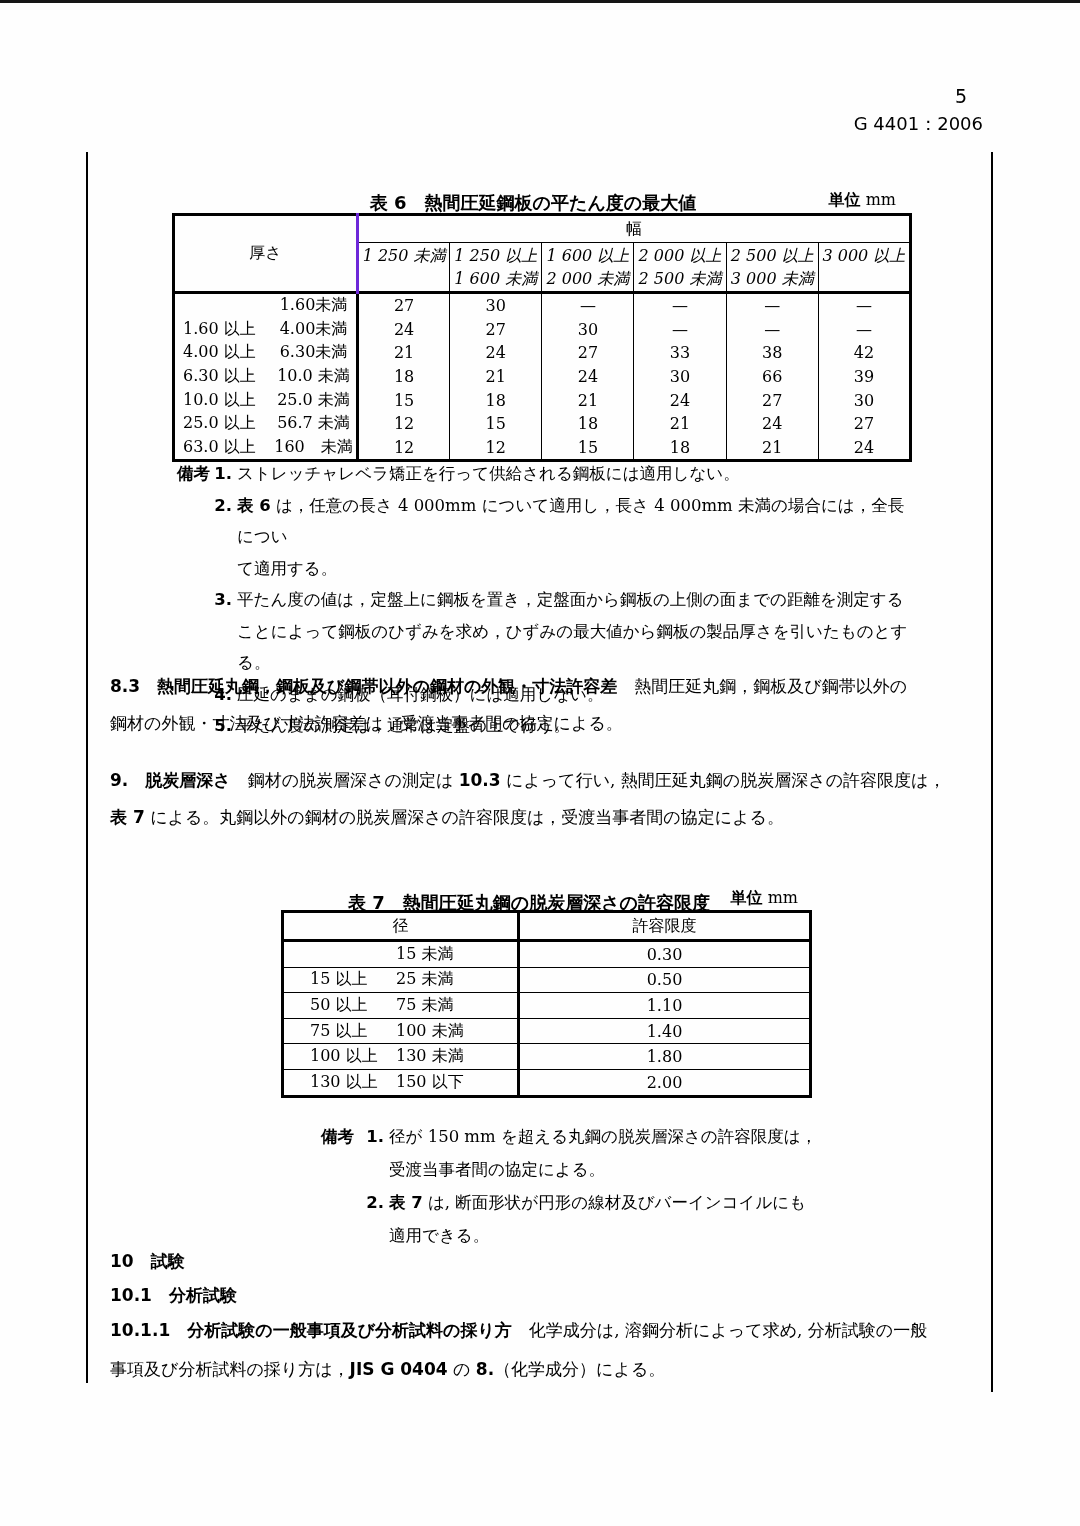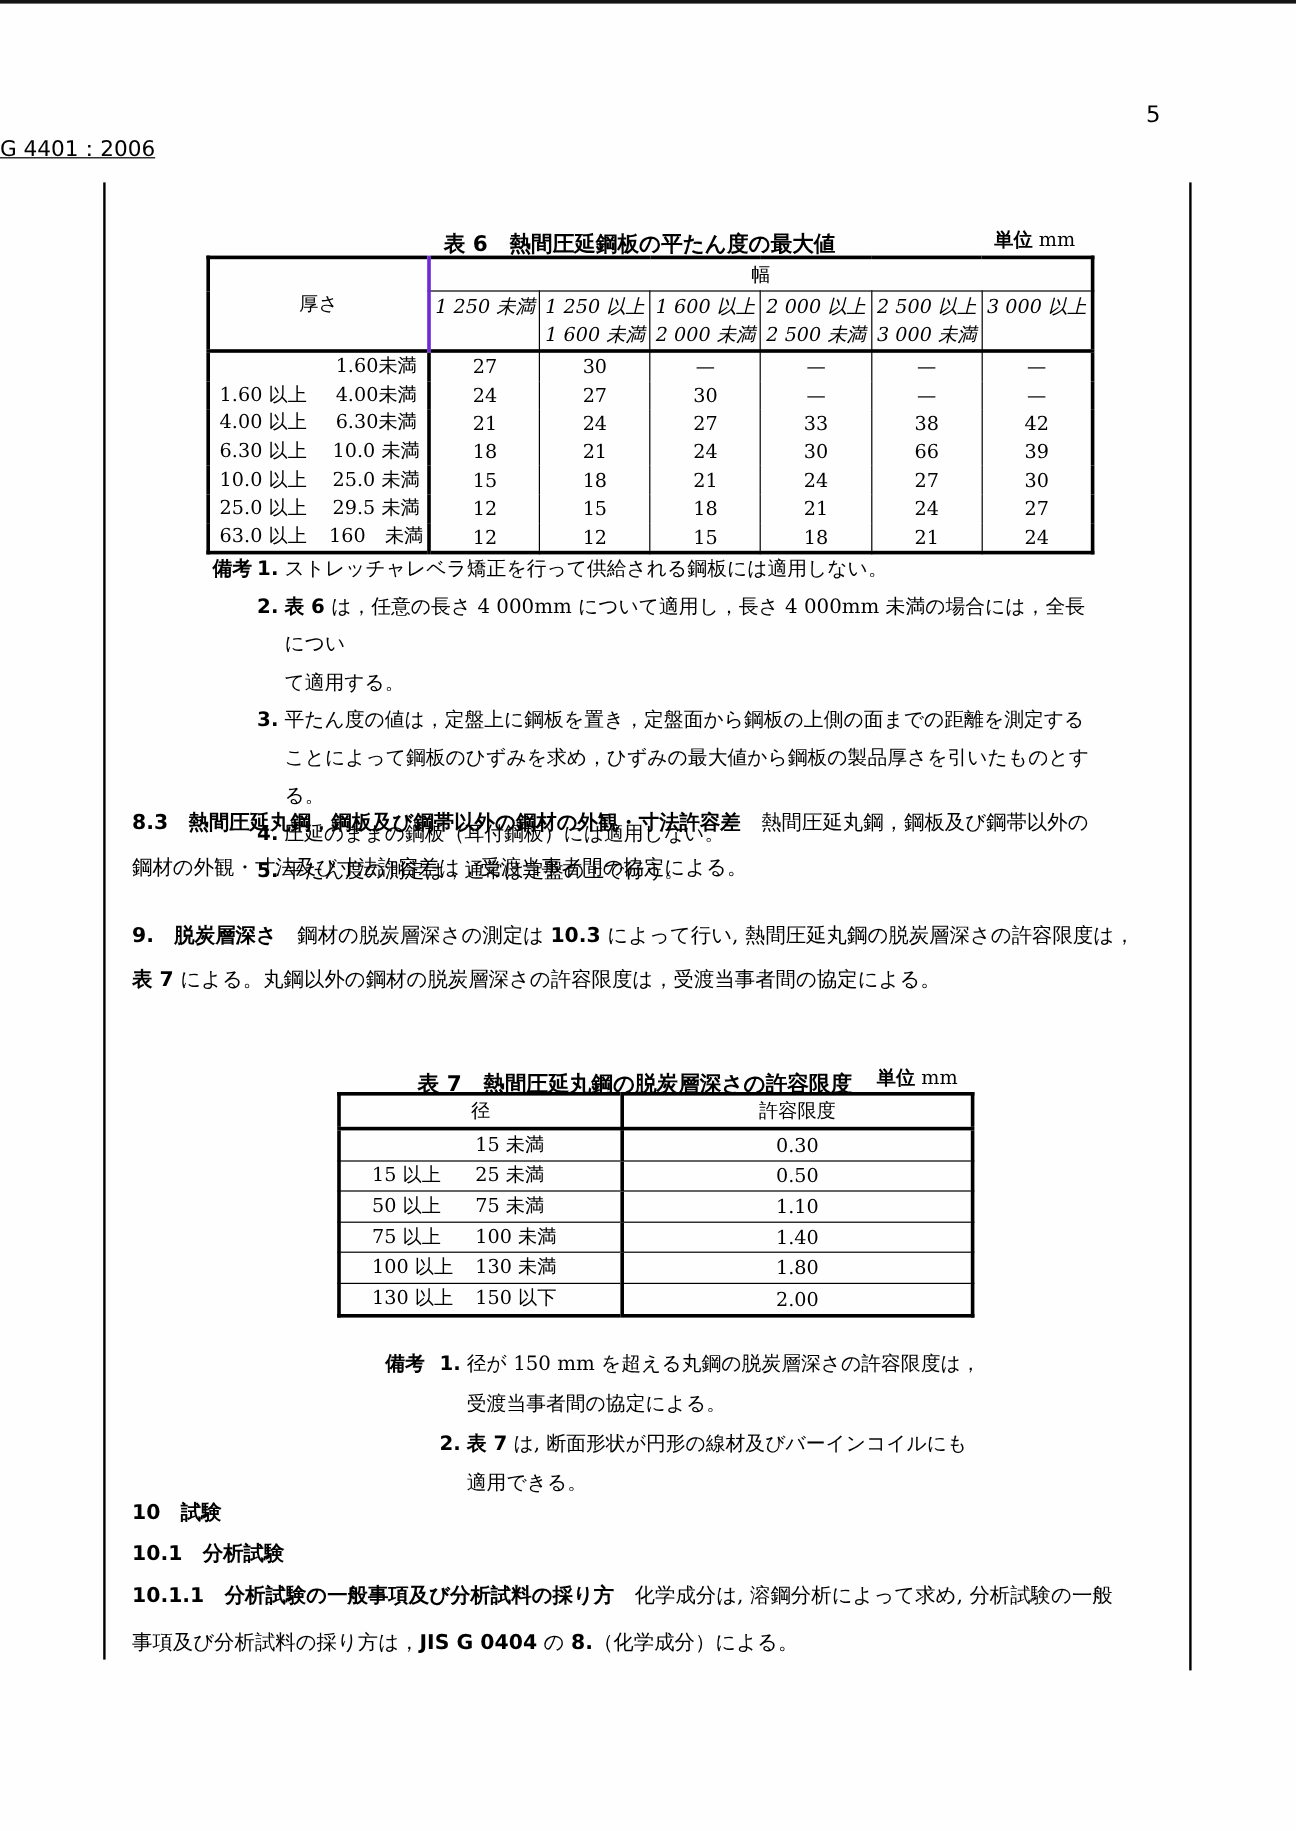--- a/index.html
+++ b/index.html
@@ -5,22 +5,22 @@
   html,body{margin:0;padding:0;background:#e8e8e8;}
   .page{position:relative;width:1080px;height:1526px;background:#fefefe;color:#000;
         font-family:"DejaVu Serif","Liberation Serif",serif;overflow:hidden;margin:0 auto;}
   .b{font-weight:bold;font-family:"DejaVu Sans","Liberation Sans",sans-serif;}
   .top-edge{position:absolute;top:0;left:0;width:1080px;height:3px;background:#151515;}
   .rule{position:absolute;width:2px;background:#000;}
   #rule-left{left:86px;top:152px;height:1231px;}
   #rule-right{left:991px;top:152px;height:1240px;}
   .pageno{position:absolute;top:85px;left:0;width:967px;text-align:right;font-size:19px;
           font-family:"DejaVu Sans","Liberation Sans",sans-serif;}
-  .stdcode{position:absolute;top:112px;left:0;width:971px;font-size:18px;
-          font-family:"DejaVu Sans","Liberation Sans",sans-serif;text-decoration:underline;}
+  .stdcode{position:absolute;top:112px;left:12px;width:971px;text-align:right;font-size:18px;
+          font-family:"DejaVu Sans","Liberation Sans",sans-serif;}
   .tbl-title{position:absolute;text-align:center;font-weight:bold;font-size:18px;
           font-family:"DejaVu Sans","Liberation Sans",sans-serif;margin-top:36px;}
   #t6-title{top:155px;left:0;width:1066px;}
   #t7-title{top:855px;left:0;width:1058px;}
   .unit{position:absolute;font-size:16px;}
   #t6-unit{top:190px;left:172px;width:724px;text-align:right;}
   #t7-unit{top:888px;left:281px;width:517px;text-align:right;}
 
   
   .t6{position:absolute;left:172px;top:213px;width:740px;border-collapse:collapse;
@@ -193,21 +193,21 @@
           <td>18</td>
           <td>21</td>
           <td>24</td>
           <td>27</td>
           <td>30</td>
         </tr>
         <tr>
           <td class="label-cell">
             <div class="range">
               <span class="lo">25.0 以上</span>
-              <span class="hi">29.5 未満</span>
+              <span class="hi">56.7 未満</span>
             </div>
           </td>
           <td>12</td>
           <td>15</td>
           <td>18</td>
           <td>21</td>
           <td>24</td>
           <td>27</td>
         </tr>
         <tr>

